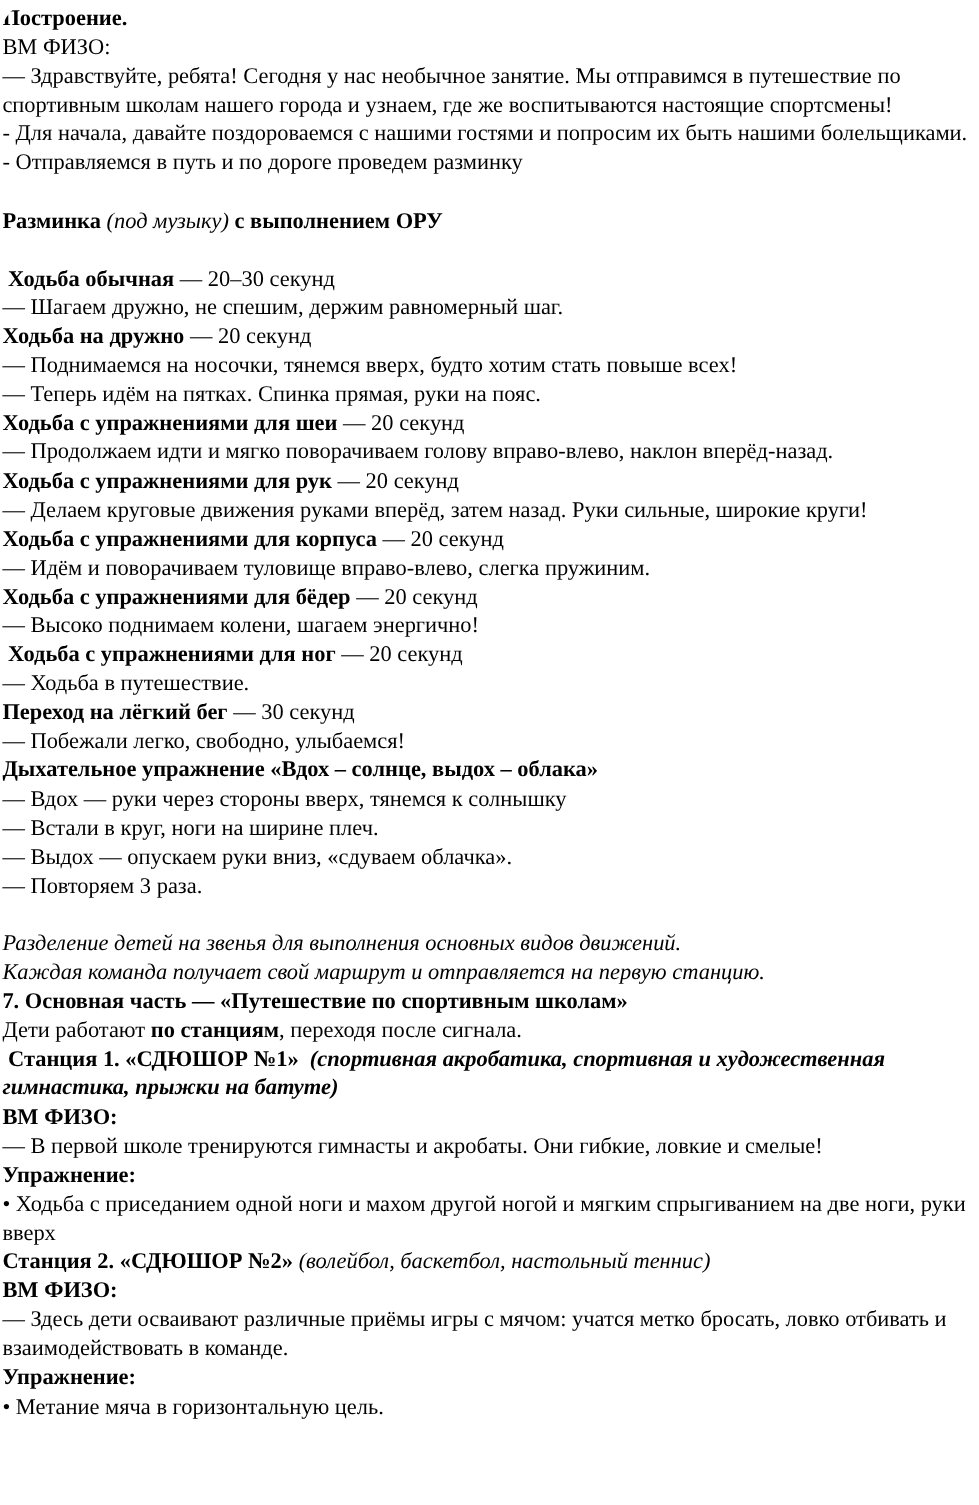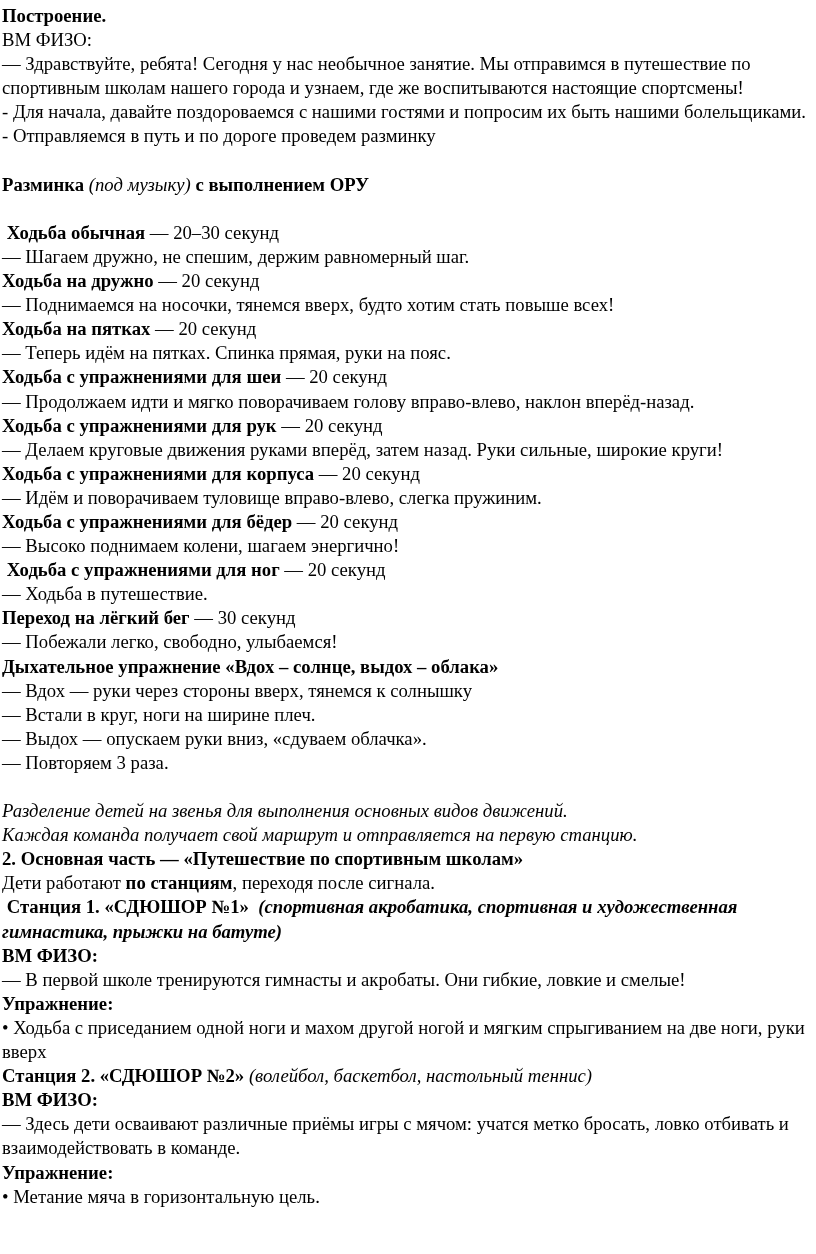--- a/index.html
+++ b/index.html
@@ -11,20 +11,21 @@
     width: 816px;
     min-height: 1254px;
     box-sizing: border-box;
     background: #ffffff;
     padding: 4px 4px 0 2px;
     font-family: "Liberation Serif", "DejaVu Serif", serif;
     font-size: 18.7px;
     line-height: 24.1px;
     color: #000000;
     overflow: hidden;
+    border-radius: 32px;
   }
   .para {
     margin: 0;
     padding: 0;
     white-space: pre-wrap;
   }
   .para.blank { min-height: 24.1px; }
   .b { font-weight: bold; }
   .i { font-style: italic; }
 </style>
@@ -37,21 +38,20 @@
     <p class="para"><span class="">— Здравствуйте, ребята! Сегодня у нас необычное занятие. Мы отправимся в путешествие по спортивным школам нашего города и узнаем, где же воспитываются настоящие спортсмены!</span></p>
     <p class="para"><span class="">- Для начала, давайте поздороваемся с нашими гостями и попросим их быть нашими болельщиками.</span></p>
     <p class="para"><span class="">- Отправляемся в путь и по дороге проведем разминку</span></p>
     <p class="para blank">&nbsp;</p>
     <p class="para"><span class="b ">Разминка </span><span class="i">(под музыку)</span><span class="b "> с выполнением ОРУ</span></p>
     <p class="para blank">&nbsp;</p>
     <p class="para"><span class="b "> Ходьба обычная</span><span class=""> — 20–30 секунд</span></p>
     <p class="para"><span class="">— Шагаем дружно, не спешим, держим равномерный шаг.</span></p>
     <p class="para"><span class="b ">Ходьба на дружно</span><span class=""> — 20 секунд</span></p>
     <p class="para"><span class="">— Поднимаемся на носочки, тянемся вверх, будто хотим стать повыше всех!</span></p>
-    <p class="para"><span class="b ">Ходьба на пятках</span><span class=""> — 20 секунд</span></p>
     <p class="para"><span class="">— Теперь идём на пятках. Спинка прямая, руки на пояс.</span></p>
     <p class="para"><span class="b ">Ходьба с упражнениями для шеи</span><span class=""> — 20 секунд</span></p>
     <p class="para"><span class="">— Продолжаем идти и мягко поворачиваем голову вправо-влево, наклон вперёд-назад.</span></p>
     <p class="para"><span class="b ">Ходьба с упражнениями для рук</span><span class=""> — 20 секунд</span></p>
     <p class="para"><span class="">— Делаем круговые движения руками вперёд, затем назад. Руки сильные, широкие круги!</span></p>
     <p class="para"><span class="b ">Ходьба с упражнениями для корпуса</span><span class=""> — 20 секунд</span></p>
     <p class="para"><span class="">— Идём и поворачиваем туловище вправо-влево, слегка пружиним.</span></p>
     <p class="para"><span class="b ">Ходьба с упражнениями для бёдер</span><span class=""> — 20 секунд</span></p>
     <p class="para"><span class="">— Высоко поднимаем колени, шагаем энергично!</span></p>
     <p class="para"><span class="b "> Ходьба с упражнениями для ног</span><span class=""> — 20 секунд</span></p>
@@ -59,21 +59,21 @@
     <p class="para"><span class="b ">Переход на лёгкий бег</span><span class=""> — 30 секунд</span></p>
     <p class="para"><span class="">— Побежали легко, свободно, улыбаемся!</span></p>
     <p class="para"><span class="b ">Дыхательное упражнение «Вдох – солнце, выдох – облака»</span></p>
     <p class="para"><span class="">— Вдох — руки через стороны вверх, тянемся к солнышку</span></p>
     <p class="para"><span class="">— Встали в круг, ноги на ширине плеч.</span></p>
     <p class="para"><span class="">— Выдох — опускаем руки вниз, «сдуваем облачка».</span></p>
     <p class="para"><span class="">— Повторяем 3 раза.</span></p>
     <p class="para blank">&nbsp;</p>
     <p class="para"><span class="i">Разделение детей на звенья для выполнения основных видов движений.</span></p>
     <p class="para"><span class="i">Каждая команда получает свой маршрут и отправляется на первую станцию.</span></p>
-    <p class="para"><span class="b ">2. Основная часть — «Путешествие по спортивным школам»</span></p>
+    <p class="para"><span class="b ">7. Основная часть — «Путешествие по спортивным школам»</span></p>
     <p class="para"><span class="">Дети работают </span><span class="b ">по станциям</span><span class="">, переходя после сигнала.</span></p>
     <p class="para"><span class="b "> Станция 1. «СДЮШОР №1» </span><span class="b i"> (спортивная акробатика, спортивная и художественная гимнастика, прыжки на батуте)</span></p>
     <p class="para"><span class="b ">ВМ ФИЗО:</span></p>
     <p class="para"><span class="">— В первой школе тренируются гимнасты и акробаты. Они гибкие, ловкие и смелые!</span></p>
     <p class="para"><span class="b ">Упражнение:</span></p>
     <p class="para"><span class="">• Ходьба с приседанием одной ноги и махом другой ногой и мягким спрыгиванием на две ноги, руки вверх</span></p>
     <p class="para"><span class="b ">Станция 2. «СДЮШОР №2» </span><span class="i">(волейбол, баскетбол, настольный теннис)</span></p>
     <p class="para"><span class="b ">ВМ ФИЗО:</span></p>
     <p class="para"><span class="">— Здесь дети осваивают различные приёмы игры с мячом: учатся метко бросать, ловко отбивать и взаимодействовать в команде.</span></p>
     <p class="para"><span class="b ">Упражнение:</span></p>

